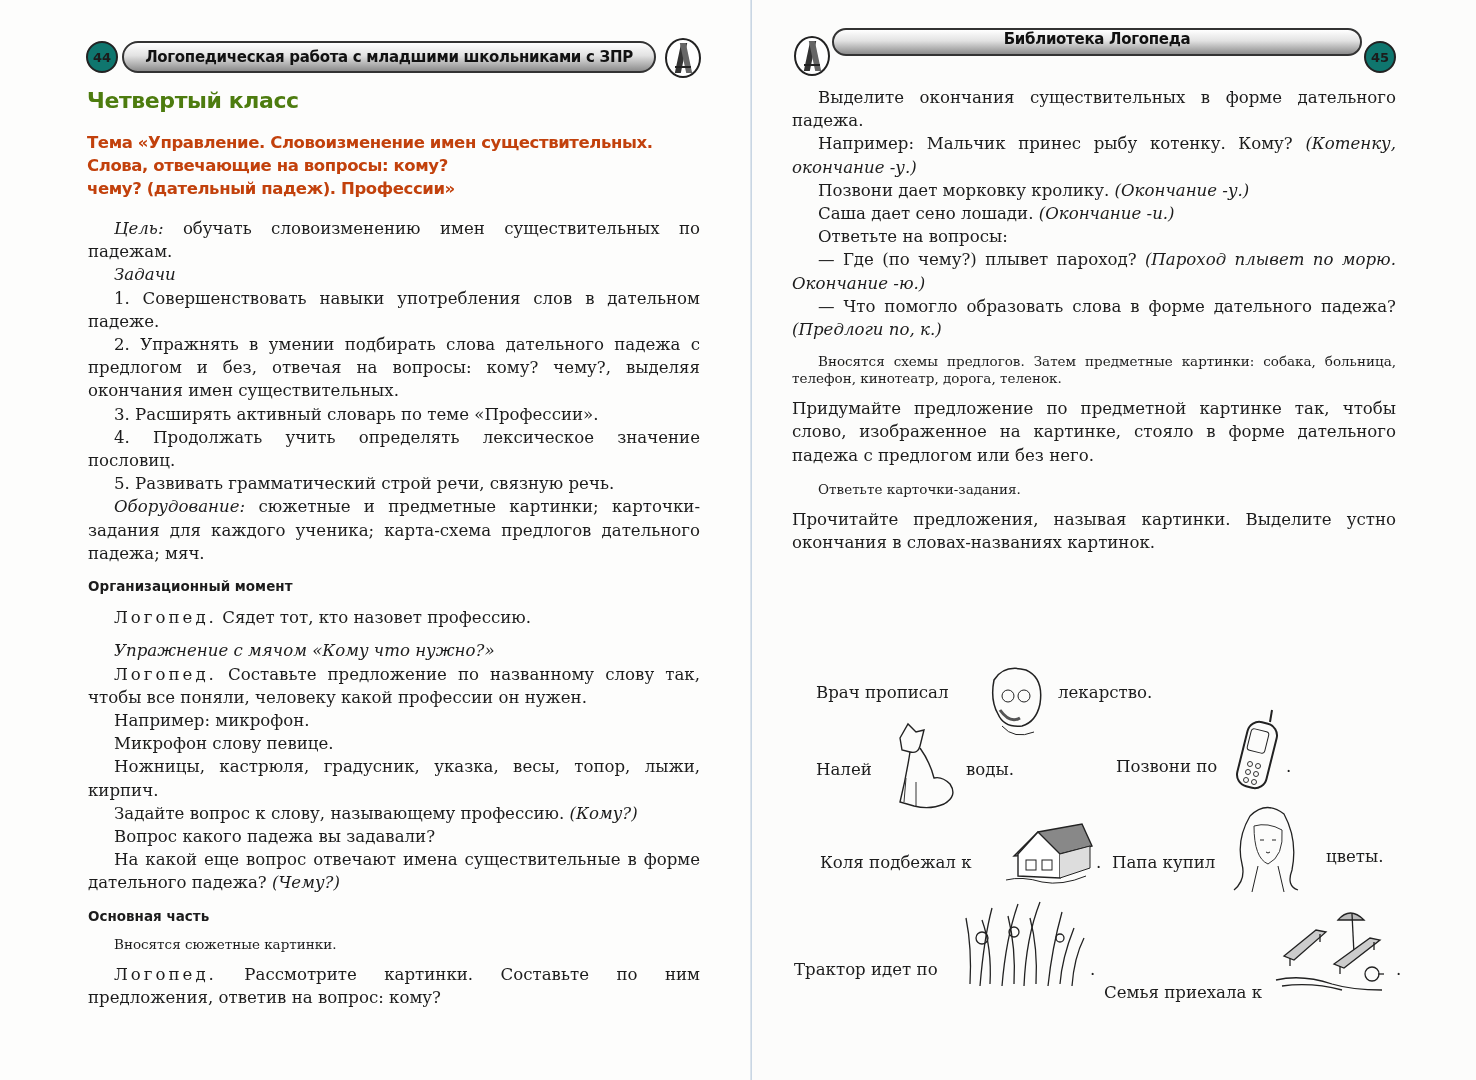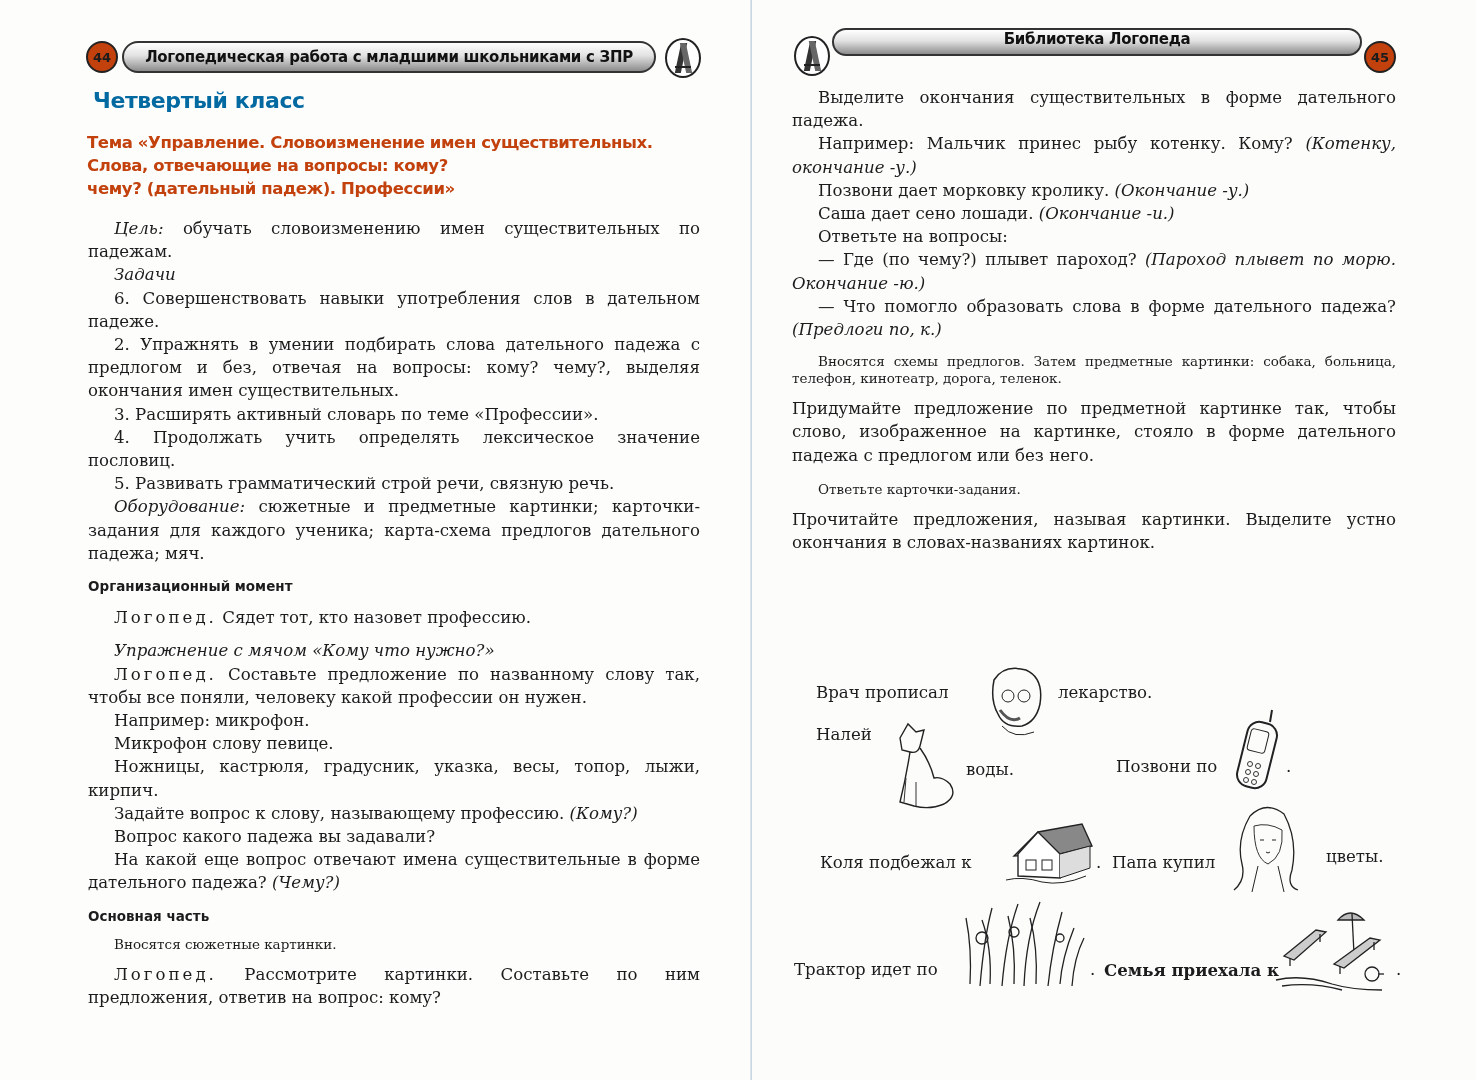--- a/index.html
+++ b/index.html
@@ -7,32 +7,32 @@
          font-family:"DejaVu Serif","Liberation Serif",serif; color:#1c1c1c; }
   .page { position:absolute; top:0; height:1080px; background:#fdfdfc; }
   .page.left { left:0; width:752px; }
   .page.right { left:752px; width:724px; background:#fcfcfb; }
   .spine { position:absolute; left:750px; top:0; width:3px; height:1080px;
            background:linear-gradient(to right,#e5ebf1,#c9d6e3,#e9eef2); }
   
   .hdr { position:absolute; height:42px; top:38px; }
   .pagenum { position:absolute; width:28px; height:28px; border:2px solid #222; border-radius:50%;
              font-family:"DejaVu Sans","Liberation Sans",sans-serif; font-weight:bold; font-size:13px;
-             display:flex; align-items:center; justify-content:center; background:#c2410c; }
+             display:flex; align-items:center; justify-content:center; background:#0f766e; }
   .pill { position:absolute; height:28px; border:2px solid #333; border-radius:16px;
           background:linear-gradient(to bottom,#ffffff 0%,#e2e2e2 45%,#8c8c8c 100%);
           display:flex; align-items:center; justify-content:center;
           font-family:"DejaVu Sans","Liberation Sans",sans-serif; font-weight:bold; font-size:15px;
           letter-spacing:-0.3px; color:#111; }
   .logo { position:absolute; width:32px; height:36px; border:2px solid #222; border-radius:50%; background:#fff; overflow:hidden; }
   .logo .a1 { position:absolute; left:11px; top:3px; width:6px; height:30px; background:#333; transform:skewX(-12deg); }
   .logo .a2 { position:absolute; left:16px; top:3px; width:6px; height:30px; background:#666; transform:skewX(12deg); }
   .logo .a3 { position:absolute; left:8px; top:26px; width:16px; height:2px; background:#222; }
-  .h-class { position:absolute; left:93px; top:88px; font-family:"DejaVu Sans","Liberation Sans",sans-serif;
-             font-weight:bold; font-size:22px; letter-spacing:-0.4px; color:#0369a1; }
+  .h-class { position:absolute; left:87px; top:88px; font-family:"DejaVu Sans","Liberation Sans",sans-serif;
+             font-weight:bold; font-size:22px; letter-spacing:-0.4px; color:#4d7c0f; }
   .topic { position:absolute; left:87px; top:131px; width:620px; font-family:"DejaVu Sans","Liberation Sans",sans-serif;
            font-weight:bold; font-size:16.5px; line-height:23px; letter-spacing:-0.4px; color:#c2410c; }
   .col { position:absolute; font-size:16.6px; line-height:23.2px; }
   .col p { margin:0; }
   .ind { text-indent:26px; }
   .just { text-align:justify; }
   .i { font-style:italic; }
   .sp { letter-spacing:3px; }
   .sub { font-family:"DejaVu Sans","Liberation Sans",sans-serif; font-weight:bold; font-size:13.5px; margin:10px 0 8px 0 !important; }
   .note { font-size:13.5px; line-height:17px; margin:8px 0 10px 0 !important; }
@@ -59,21 +59,21 @@
 
   <div class="topic">
     <div>Тема «Управление. Словоизменение имен существительных.</div>
     <div>Слова, отвечающие на вопросы: кому?</div>
     <div>чему? (дательный падеж). Профессии»</div>
   </div>
 
   <div class="col just" style="left:88px;top:217px;width:612px;">
     <p class="ind"><span class="i">Цель:</span><span> обучать словоизменению имен существительных по падежам.</span></p>
     <p class="ind i">Задачи</p>
-    <p class="ind">6. Совершенствовать навыки употребления слов в дательном падеже.</p>
+    <p class="ind">1. Совершенствовать навыки употребления слов в дательном падеже.</p>
     <p class="ind">2. Упражнять в умении подбирать слова дательного падежа с предлогом и без, отвечая на вопросы: кому? чему?, выделяя окончания имен существительных.</p>
     <p class="ind">3. Расширять активный словарь по теме «Профессии».</p>
     <p class="ind">4. Продолжать учить определять лексическое значение пословиц.</p>
     <p class="ind">5. Развивать грамматический строй речи, связную речь.</p>
     <p class="ind"><span class="i">Оборудование:</span><span> сюжетные и предметные картинки; карточки-задания для каждого ученика; карта-схема предлогов дательного падежа; мяч.</span></p>
     <p class="sub">Организационный момент</p>
     <p class="ind"><span class="sp">Логопед.</span><span> Сядет тот, кто назовет профессию.</span></p>
     <p class="ind i gap">Упражнение с мячом «Кому что нужно?»</p>
     <p class="ind"><span class="sp">Логопед.</span><span> Составьте предложение по названному слову так, чтобы все поняли, человеку какой профессии он нужен.</span></p>
     <p class="ind">Например: микрофон.</p>
@@ -119,21 +119,21 @@
     <span class="ex" style="left:64px;top:683px;">Врач прописал</span>
     <svg class="pic" style="left:222px;top:660px;" width="78" height="82">
       <path d="M20 20 Q30 4 52 10 Q70 18 66 44 Q62 62 48 66 Q30 68 24 54 Q16 40 20 20Z" fill="none" stroke="#222" stroke-width="1.5"></path>
       <circle cx="34" cy="36" r="6" fill="none" stroke="#222"></circle>
         <circle cx="50" cy="36" r="6" fill="none" stroke="#222"></circle>
       <path d="M26 50 Q36 64 46 58" fill="none" stroke="#555" stroke-width="3"></path>
       <path d="M28 66 Q40 80 60 72" fill="none" stroke="#222"></path>
     </svg>
     <span class="ex" style="left:306px;top:683px;">лекарство.</span>
 
-    <span class="ex" style="left:64px;top:725px;">Налей</span>
+    <span class="ex" style="left:64px;top:760px;">Налей</span>
     <svg class="pic" style="left:128px;top:718px;" width="80" height="95">
       <path d="M20 20 L28 6 L36 14 L44 12 L40 28 Q38 36 30 34 L22 32 Z" fill="none" stroke="#222" stroke-width="1.4"></path>
       <path d="M30 34 Q26 60 20 84 L34 88 Q50 92 64 86 Q78 78 70 66 Q62 58 54 60 Q50 44 40 30" fill="none" stroke="#222" stroke-width="1.4"></path>
       <path d="M24 84 L26 60 M36 88 L36 64" stroke="#333" fill="none"></path>
     </svg>
     <span class="ex" style="left:214px;top:760px;">воды.</span>
 
     <span class="ex" style="left:364px;top:757px;">Позвони по</span>
     <svg class="pic" style="left:480px;top:708px;" width="56" height="86">
       <path d="M40 2 L38 14" stroke="#222" stroke-width="2"></path>
@@ -181,21 +181,21 @@
         <path d="M74 86 Q76 50 68 20"></path>
           <path d="M86 88 Q90 50 100 14"></path>
           <path d="M98 86 Q100 60 112 30"></path>
         <path d="M110 88 Q112 60 122 40"></path>
         <circle cx="20" cy="40" r="6"></circle>
           <circle cx="52" cy="34" r="5"></circle>
           <circle cx="98" cy="40" r="4"></circle>
       </g>
     </svg>
     <span class="ex" style="left:338px;top:960px;">.</span>
-    <span class="ex" style="left:352px;top:960px;font-weight:bold;">Семья приехала к</span>
+    <span class="ex" style="left:352px;top:983px;">Семья приехала к</span>
     <svg class="pic" style="left:520px;top:902px;" width="126" height="92">
       <g stroke="#222" fill="none" stroke-width="1.3">
         <path d="M66 18 Q78 4 92 18 Z" fill="#bbb"></path>
           <path d="M80 12 L82 52"></path>
         <path d="M12 54 L44 28 L54 30 L22 58 Z" fill="#ccc"></path>
           <path d="M18 56 L18 64 M48 32 L48 40"></path>
         <path d="M62 62 L98 36 L108 38 L72 66 Z" fill="#ccc"></path>
           <path d="M68 64 L68 72 M102 40 L102 48"></path>
         <circle cx="100" cy="72" r="7"></circle>
           <path d="M106 72 L112 72"></path>

